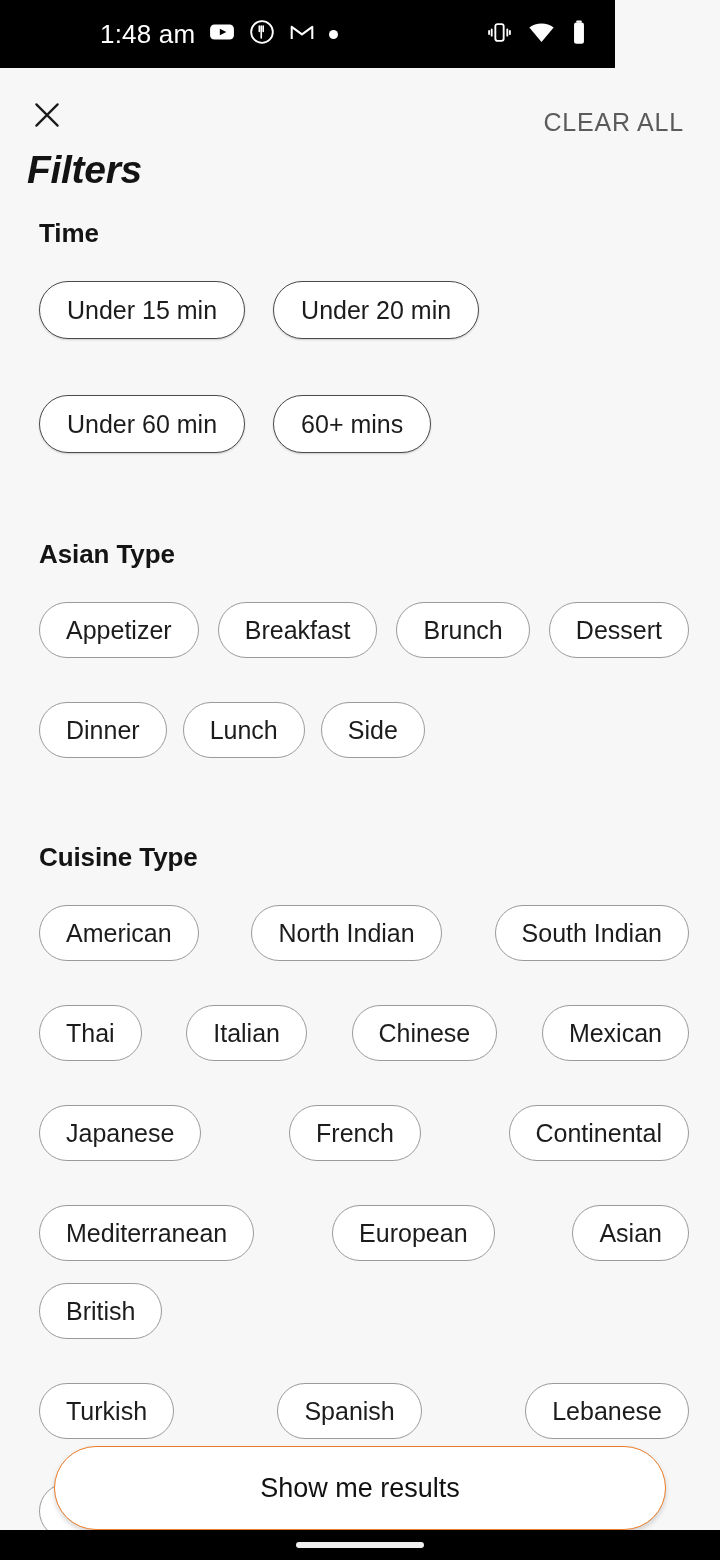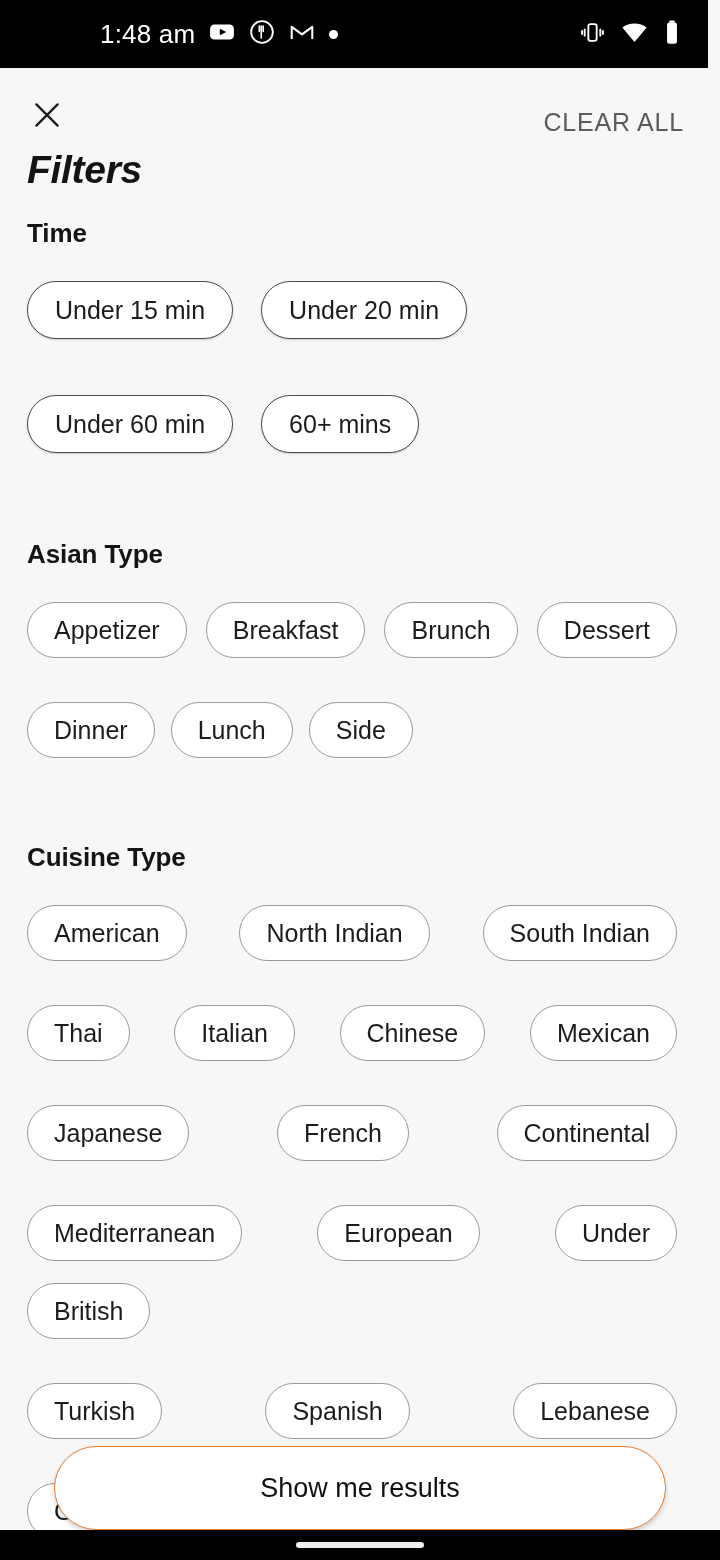--- a/index.html
+++ b/index.html
@@ -6,21 +6,21 @@
   html, body {
     width:720px; height:1560px;
     background:#000;
     font-family:"Liberation Sans", sans-serif;
     overflow:hidden;
   }
   .phone { position:relative; width:720px; height:1560px; background:#F7F7F7; }
 
   
   .statusbar{
-    position:absolute; top:0; left:0; width:708px; height:68px;
+    position:absolute; top:0; left:0; width:615px; height:68px;
     background:#000; color:#fff;
     display:flex; align-items:center;
   }
   .sb-left{ display:flex; align-items:center; gap:14px; padding-left:100px; }
   .sb-clock{ font-size:26px; font-weight:400; letter-spacing:.2px; color:#fff; }
   .sb-right{ margin-left:auto; display:flex; align-items:center; gap:16px; padding-right:28px; }
   .ic{ display:block; }
   .dot-ic{ width:9px; height:9px; border-radius:50%; background:#fff; }
 
   
@@ -33,21 +33,21 @@
     position:absolute; right:36px; top:40px;
     font-size:25px; font-weight:500; letter-spacing:.8px; color:#5B5B5B;
     cursor:pointer;
   }
   .page-title{
     position:absolute; left:27px; top:80px;
     font-size:39px; font-weight:700; color:#131313; letter-spacing:-.3px;font-style:italic;
   }
 
   
-  .content{ position:absolute; top:218px; left:0; width:704px; height:1180px; padding:0 27px; }
+  .content{ position:absolute; top:218px; left:12px; width:704px; height:1180px; padding:0 27px; }
   .section{ margin-bottom:0; }
   .section-title{
     font-size:26px; font-weight:700; color:#141414;
     margin-bottom:32px; letter-spacing:-.1px;
   }
   .chips{ display:flex; flex-wrap:wrap; }
   .chip{
     display:inline-flex; align-items:center; justify-content:center;
     height:56px; padding:0 26px; border-radius:30px;
     background:#FFFFFF; color:#1C1C1C; font-size:25px; font-weight:400;
@@ -187,21 +187,21 @@
         <div class="chip">Italian</div>
         <div class="chip">Chinese</div>
         <div class="chip">Mexican</div>
         <div style="flex-basis:100%;height:0"></div>
         <div class="chip">Japanese</div>
         <div class="chip">French</div>
         <div class="chip">Continental</div>
         <div style="flex-basis:100%;height:0"></div>
         <div class="chip">Mediterranean</div>
         <div class="chip">European</div>
-        <div class="chip">Under</div>
+        <div class="chip">Asian</div>
         <div class="chip">British</div>
         <div style="flex-basis:100%;height:0"></div>
         <div class="chip">Turkish</div>
         <div class="chip">Spanish</div>
         <div class="chip">Lebanese</div>
         <div style="flex-basis:100%;height:0"></div>
         <div class="chip">Greek</div>
         <div style="flex:1 1 auto"></div>
       </div>
     </div>

